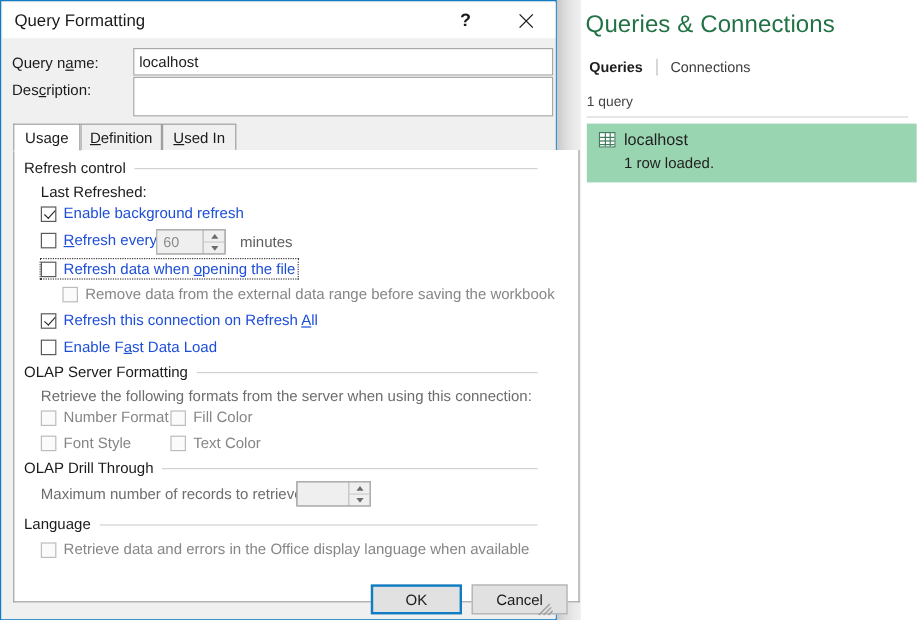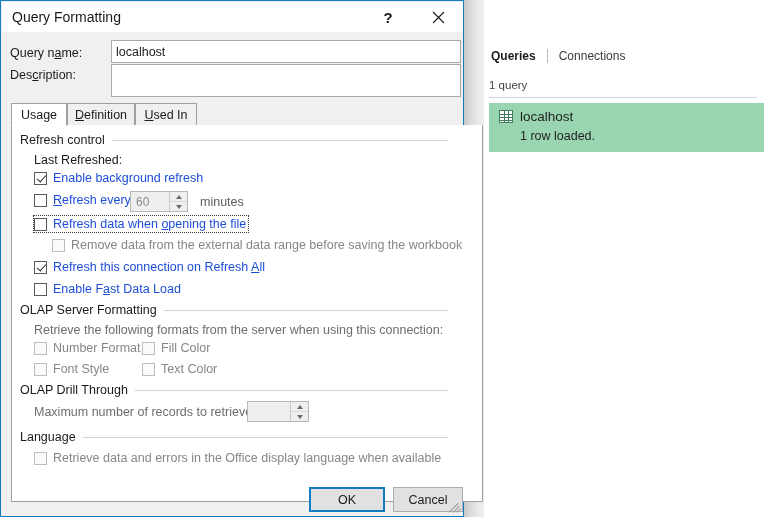--- a/index.html
+++ b/index.html
@@ -382,20 +382,21 @@
 </style>
 </head>
 <body>
 
 <div id="root">
 
   <div class="right-panel">
     <div class="rp-shadow"></div>
   </div>
 
+  <div class="qc-title">Queries &amp; Connections</div>
 
   <div class="qc-tabs">
     <div class="qc-tab active">Queries</div>
     <div class="qc-tab-sep"></div>
     <div class="qc-tab">Connections</div>
   </div>
 
   <div class="qc-count">1 query</div>
   <div class="qc-rule"></div>
 
@@ -541,21 +542,21 @@
         </div>
 
         <div class="cbrow" style="left:22px; top:326px;">
           <span class="cbox disabled"></span>
           <span class="cblabel dim">Retrieve data and errors in the Office display language when available</span>
         </div>
 
       </div>
 
       <div class="btn default" style="left:307px; top:455px; width:76px;">OK</div>
-      <div class="btn" style="left:391px; top:455px; width:70px;">Cancel</div>
+      <div class="btn" style="left:391px; top:455px; width:80px;">Cancel</div>
 
       <div class="resize-grip">
         <i style="left:1px; top:12px; width:13px; transform:rotate(-45deg);"></i>
         <i style="left:5px; top:12px; width:9px; transform:rotate(-45deg);"></i>
         <i style="left:9px; top:12px; width:5px; transform:rotate(-45deg);"></i>
       </div>
 
     </div>
   </div>
 </div>

